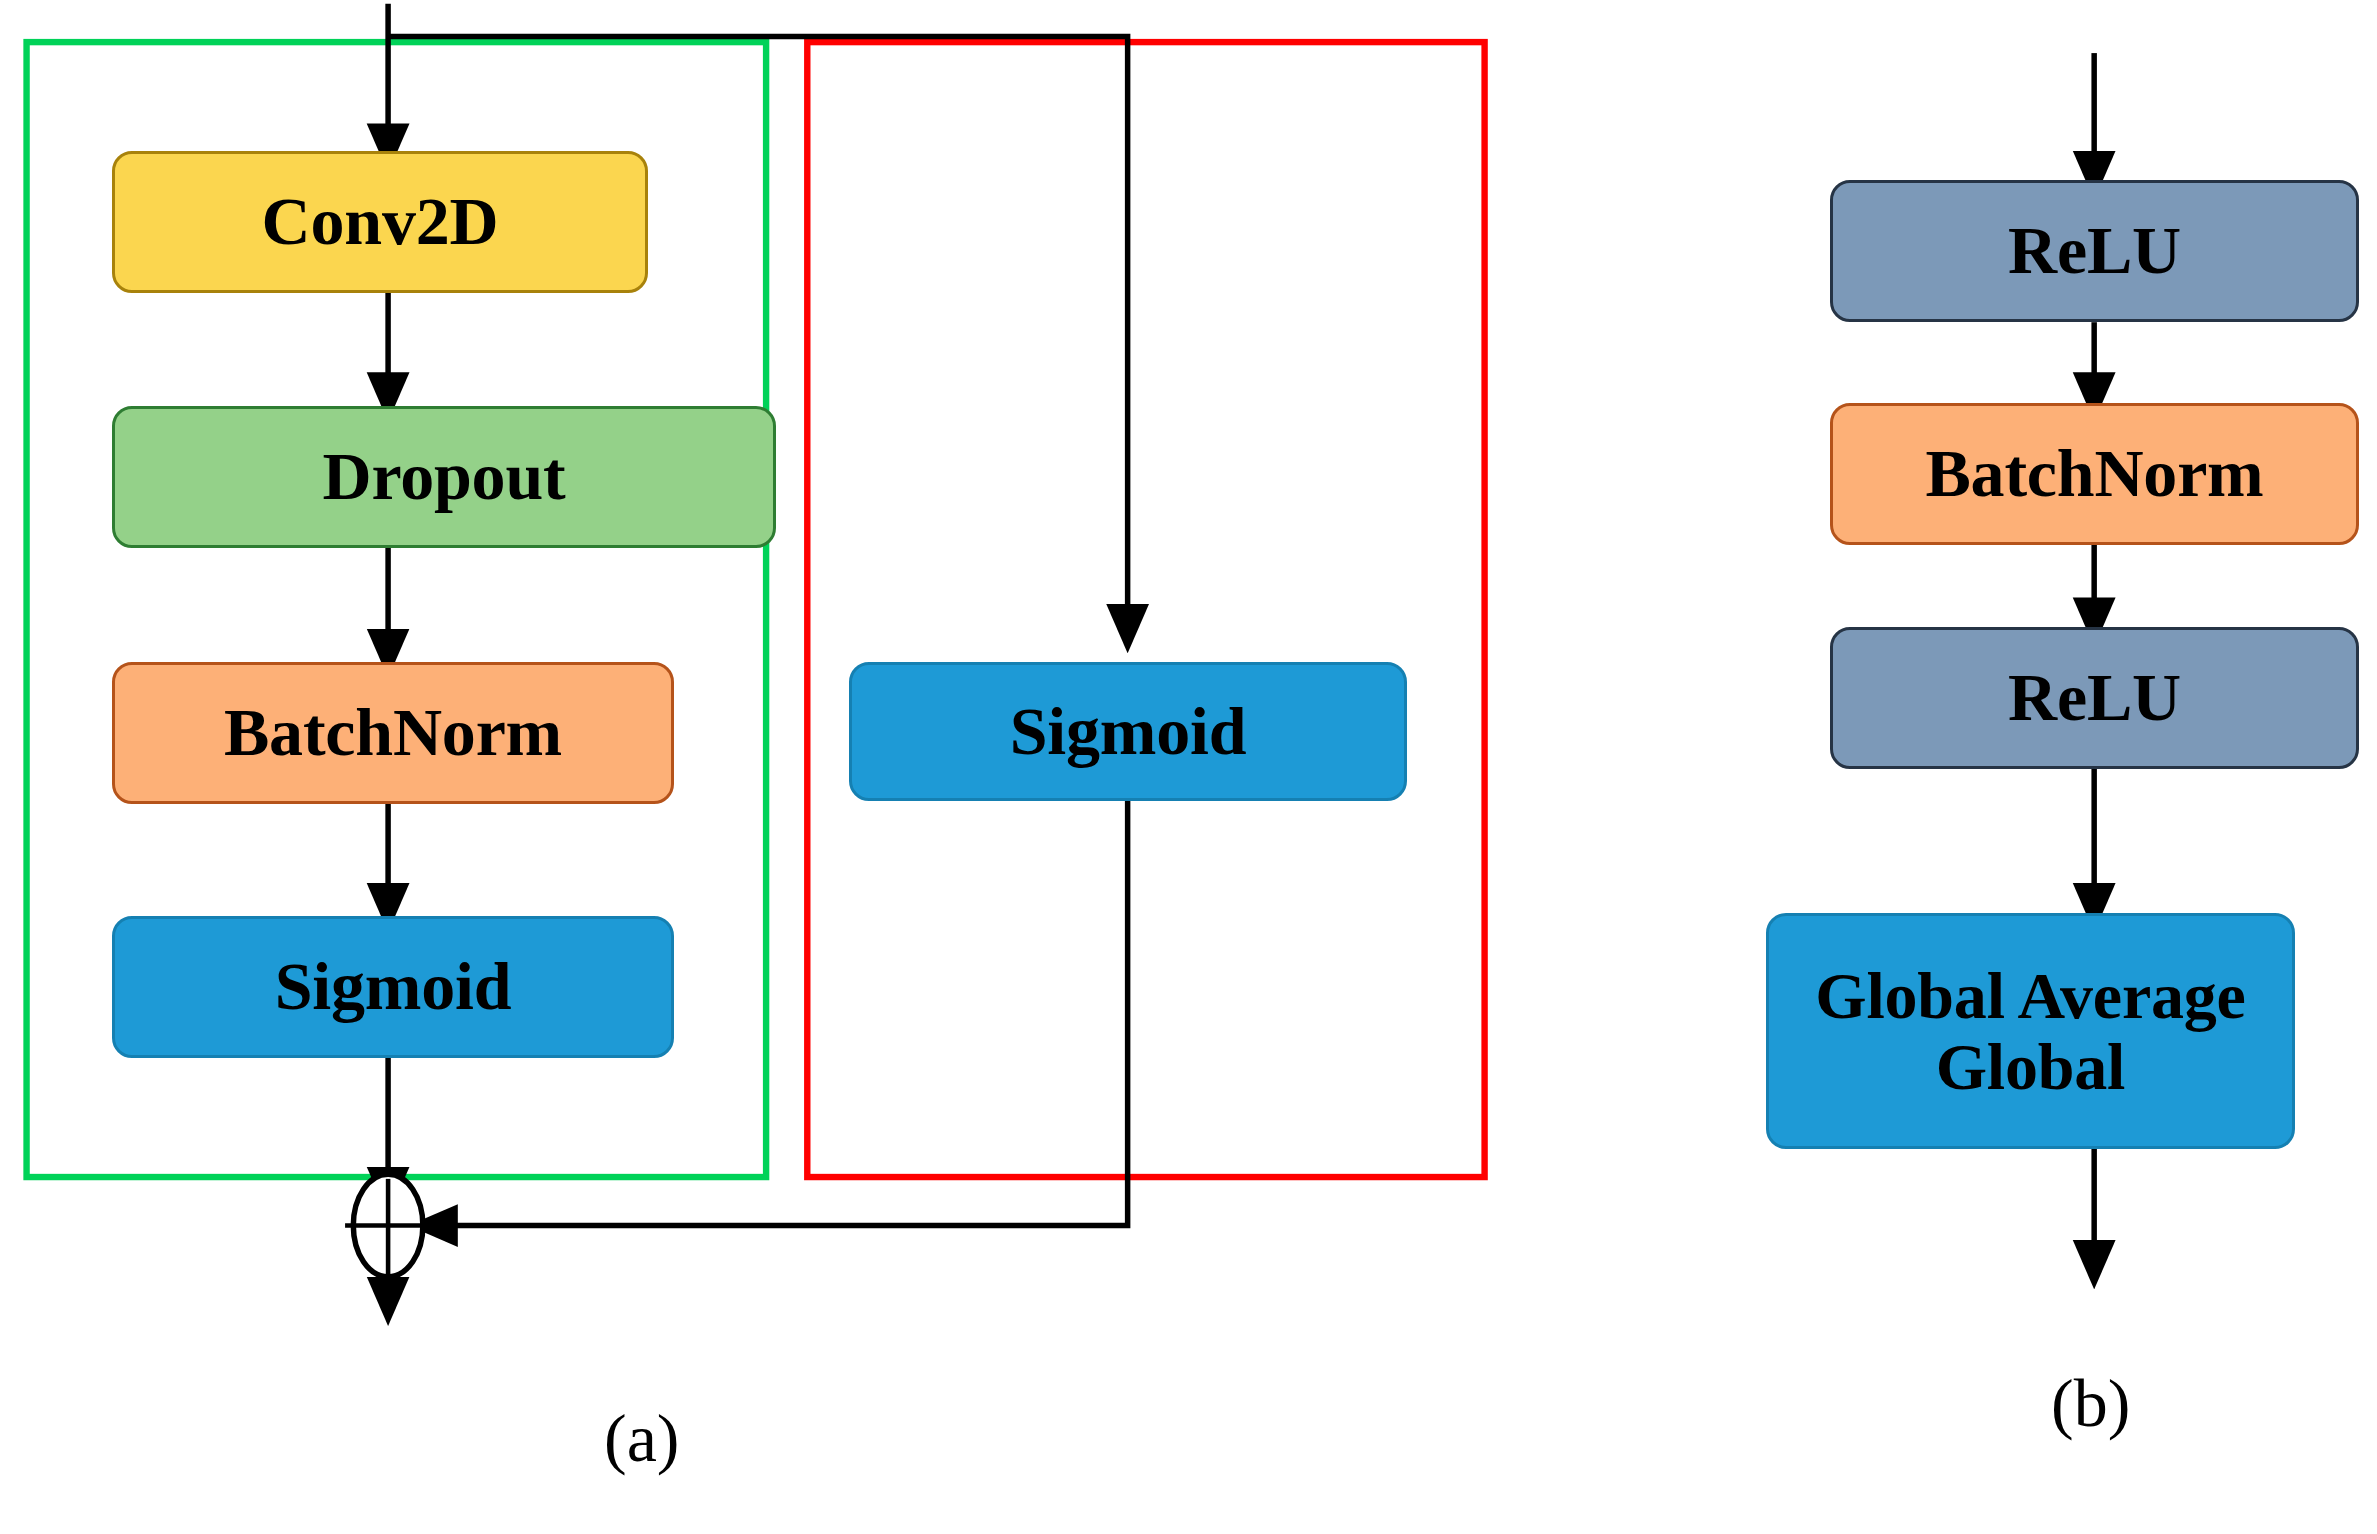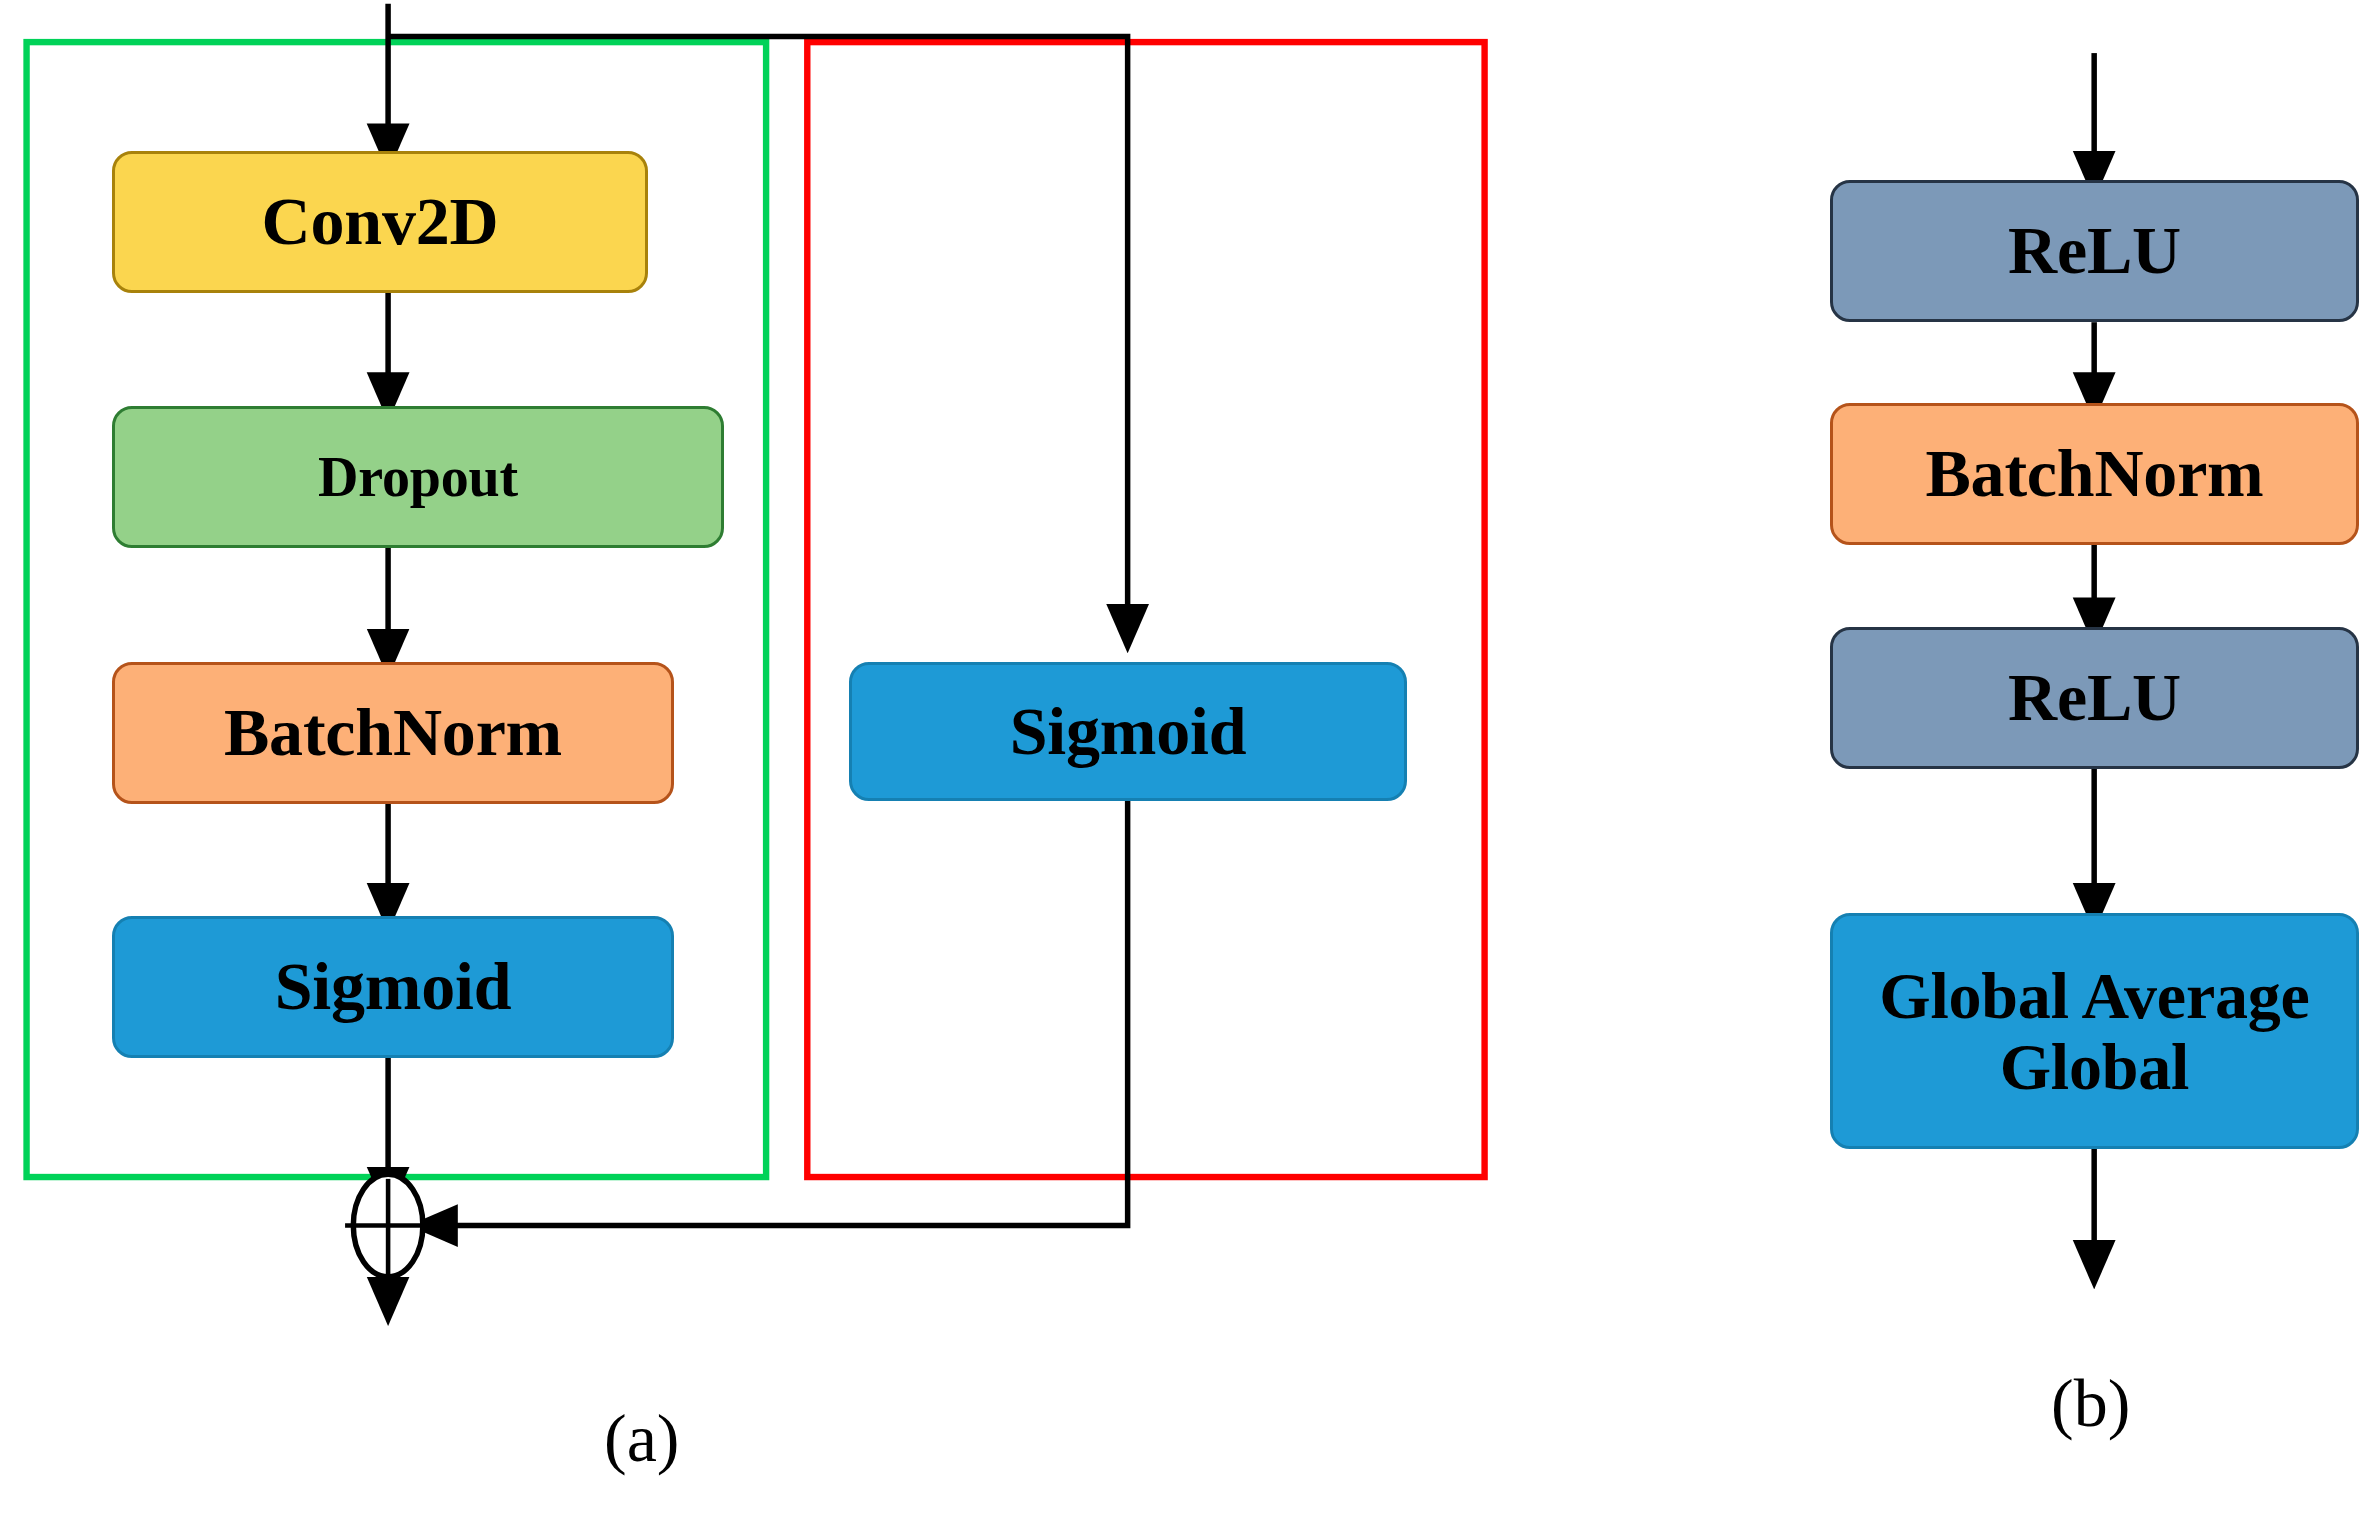--- a/index.html
+++ b/index.html
@@ -91,42 +91,42 @@
     <line x1="2288" y1="58" x2="2288" y2="190" stroke="#000" stroke-width="6" marker-end="url(#arrowhead)"></line>
     <line x1="2288" y1="352" x2="2288" y2="432" stroke="#000" stroke-width="6" marker-end="url(#arrowhead)"></line>
     <line x1="2288" y1="594" x2="2288" y2="678" stroke="#000" stroke-width="6" marker-end="url(#arrowhead)"></line>
     <line x1="2288" y1="840" x2="2288" y2="990" stroke="#000" stroke-width="6" marker-end="url(#arrowhead)"></line>
     <line x1="2288" y1="1254" x2="2288" y2="1380" stroke="#000" stroke-width="6" marker-end="url(#arrowhead)"></line>
   </svg>
 
   <div class="node-box" style="left:112px; top:151px; width:536px; height:142px;
               background:#FBD64F; border-color:#A8820B; font-size:68px;">Conv2D</div>
 
-  <div class="node-box" style="left:112px; top:406px; width:612px; height:142px;
-              background:#94D189; border-color:#2E7D32; font-size:56px;">Dropout</div>
+  <div class="node-box" style="left:112px; top:406px; width:664px; height:142px;
+              background:#94D189; border-color:#2E7D32; font-size:68px;">Dropout</div>
 
   <div class="node-box" style="left:112px; top:662px; width:562px; height:142px;
               background:#FDB077; border-color:#B5531A; font-size:68px;">BatchNorm</div>
 
   <div class="node-box" style="left:112px; top:916px; width:562px; height:142px;
               background:#1E9AD6; border-color:#1580B2; font-size:68px;">Sigmoid</div>
 
   <div class="node-box" style="left:849px; top:662px; width:558px; height:139px;
               background:#1E9AD6; border-color:#1580B2; font-size:68px;">Sigmoid</div>
 
   <div class="node-box" style="left:1830px; top:180px; width:529px; height:142px;
               background:#7C99B8; border-color:#263445; font-size:68px;">ReLU</div>
 
   <div class="node-box" style="left:1830px; top:403px; width:529px; height:142px;
               background:#FDB077; border-color:#B5531A; font-size:68px;">BatchNorm</div>
 
   <div class="node-box" style="left:1830px; top:627px; width:529px; height:142px;
               background:#7C99B8; border-color:#263445; font-size:68px;">ReLU</div>
 
-  <div class="node-box" style="left:1830px; top:913px; width:529px; height:236px;
+  <div class="node-box" style="left:1766px; top:913px; width:529px; height:236px;
               background:#1E9AD6; border-color:#1580B2; font-size:66px;
               flex-direction:column;">
     <span>Global Average</span>
     <span>Global</span>
   </div>
 
   <div class="panel-label" style="left:604px; top:1399px;">(a)</div>
 
   <div class="panel-label" style="left:2051px; top:1364px;">(b)</div>
 

